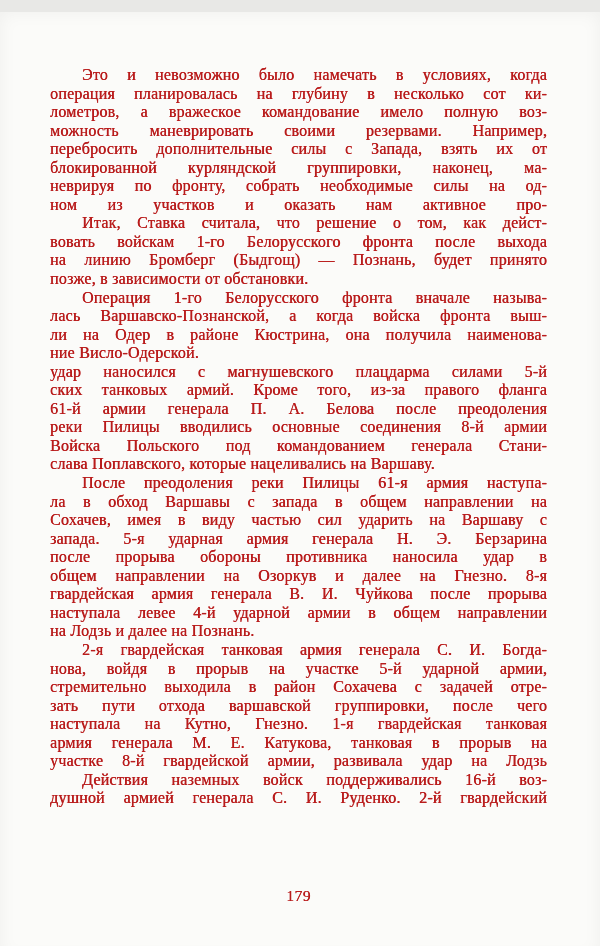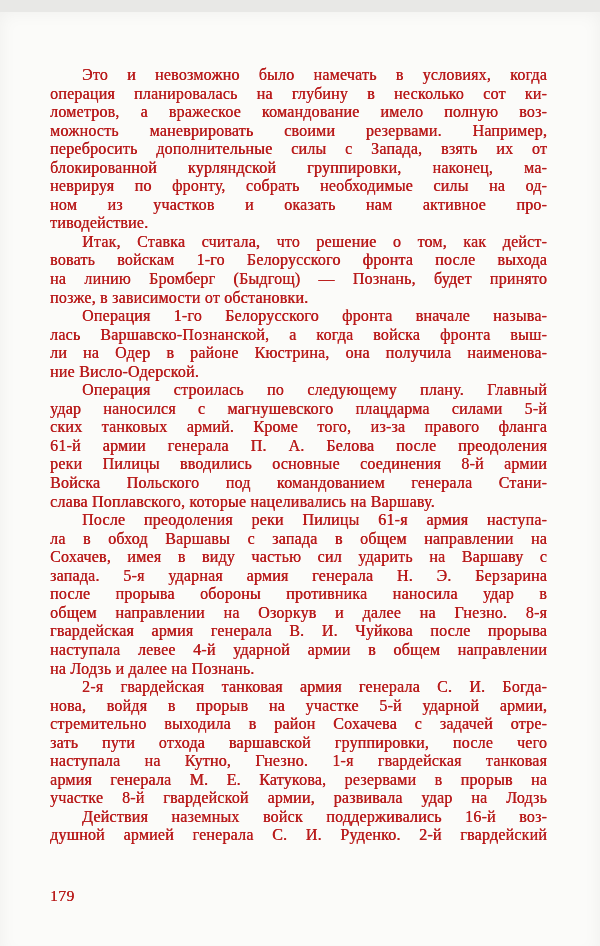--- a/index.html
+++ b/index.html
@@ -42,56 +42,54 @@
     text-indent: 32px;
   }
   .text-line.para-last {
     text-align-last: left;
   }
   .page-number {
     position: absolute;
     left: 50px;
     top: 875px;
     width: 497px;
-    text-align: left;
+    text-align: center;
     font-size: 15.5px;
     letter-spacing: 0.5px;
     text-shadow: 0.35px 0 0 currentColor;
   }
 </style>
 </head>
 <body>
 
 <div class="book-page">
   <div class="page-text" id="page-text">
       <div class="paragraph">
         <div class="text-line first-line">Это и невозможно было намечать в условиях, когда</div>
         <div class="text-line">операция планировалась на глубину в несколько сот ки-</div>
         <div class="text-line">лометров, а вражеское командование имело полную воз-</div>
         <div class="text-line">можность маневрировать своими резервами. Например,</div>
         <div class="text-line">перебросить дополнительные силы с Запада, взять их от</div>
         <div class="text-line">блокированной курляндской группировки, наконец, ма-</div>
         <div class="text-line">неврируя по фронту, собрать необходимые силы на од-</div>
         <div class="text-line">ном из участков и оказать нам активное про-</div>
-        <div class="text-line para-last">тиводействие.</div>
       </div>
       <div class="paragraph">
         <div class="text-line first-line">Итак, Ставка считала, что решение о том, как дейст-</div>
         <div class="text-line">вовать войскам 1-го Белорусского фронта после выхода</div>
         <div class="text-line">на линию Бромберг (Быдгощ) — Познань, будет принято</div>
         <div class="text-line para-last">позже, в зависимости от обстановки.</div>
       </div>
       <div class="paragraph">
         <div class="text-line first-line">Операция 1-го Белорусского фронта вначале называ-</div>
         <div class="text-line">лась Варшавско-Познанской, а когда войска фронта выш-</div>
         <div class="text-line">ли на Одер в районе Кюстрина, она получила наименова-</div>
         <div class="text-line para-last">ние Висло-Одерской.</div>
       </div>
       <div class="paragraph">
-        <div class="text-line first-line">Операция строилась по следующему плану. Главный</div>
         <div class="text-line">удар наносился с магнушевского плацдарма силами 5-й</div>
         <div class="text-line">ских танковых армий. Кроме того, из-за правого фланга</div>
         <div class="text-line">61-й армии генерала П. А. Белова после преодоления</div>
         <div class="text-line">реки Пилицы вводились основные соединения 8-й армии</div>
         <div class="text-line">Войска Польского под командованием генерала Стани-</div>
         <div class="text-line para-last">слава Поплавского, которые нацеливались на Варшаву.</div>
       </div>
       <div class="paragraph">
         <div class="text-line first-line">После преодоления реки Пилицы 61-я армия наступа-</div>
         <div class="text-line">ла в обход Варшавы с запада в общем направлении на</div>
@@ -102,21 +100,21 @@
         <div class="text-line">гвардейская армия генерала В. И. Чуйкова после прорыва</div>
         <div class="text-line">наступала левее 4-й ударной армии в общем направлении</div>
         <div class="text-line para-last">на Лодзь и далее на Познань.</div>
       </div>
       <div class="paragraph">
         <div class="text-line first-line">2-я гвардейская танковая армия генерала С. И. Богда-</div>
         <div class="text-line">нова, войдя в прорыв на участке 5-й ударной армии,</div>
         <div class="text-line">стремительно выходила в район Сохачева с задачей отре-</div>
         <div class="text-line">зать пути отхода варшавской группировки, после чего</div>
         <div class="text-line">наступала на Кутно, Гнезно. 1-я гвардейская танковая</div>
-        <div class="text-line">армия генерала М. Е. Катукова, резервами в прорыв на</div>
+        <div class="text-line">армия генерала М. Е. Катукова, танковая в прорыв на</div>
         <div class="text-line">участке 8-й гвардейской армии, развивала удар на Лодзь</div>
       </div>
       <div class="paragraph">
         <div class="text-line first-line">Действия наземных войск поддерживались 16-й воз-</div>
         <div class="text-line">душной армией генерала С. И. Руденко. 2-й гвардейский</div>
       </div>
     </div>
   <div class="page-number">179</div>
 </div>
 

